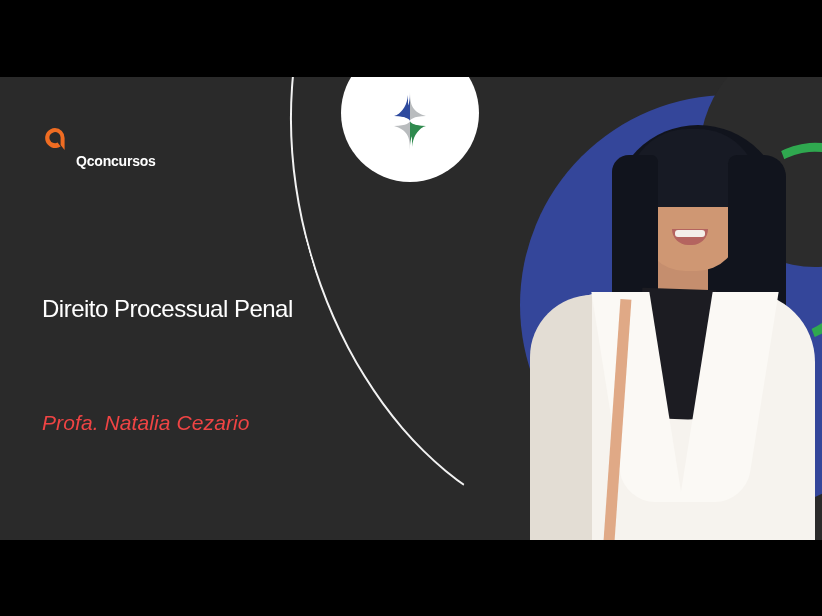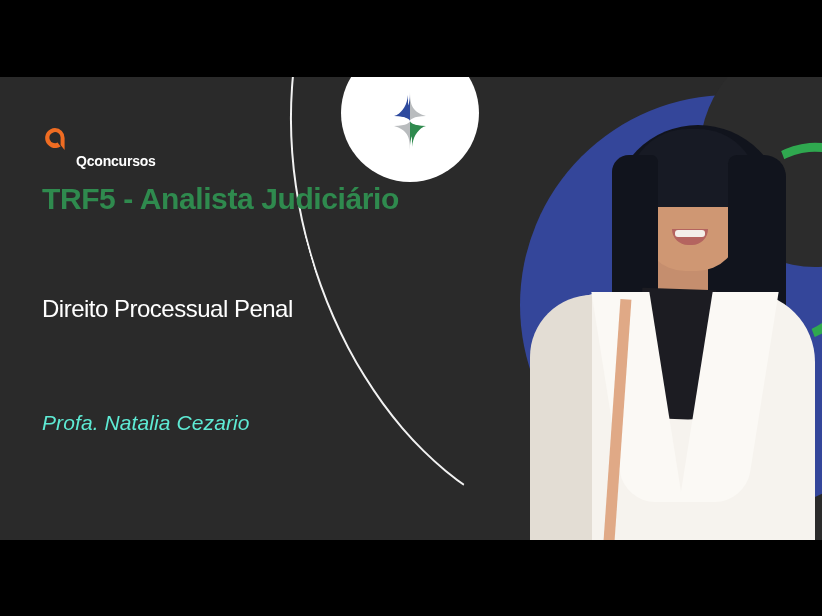--- a/index.html
+++ b/index.html
@@ -119,21 +119,21 @@
     left:42px; top:218px;
     color:#ffffff;
     font-size:24px;
     font-weight:normal;
     letter-spacing:-0.5px;
     z-index:20;
   }
   .teacher-line {
     position:absolute;
     left:42px; top:334px;
-    color:#5eead4;
+    color:#ef4444;
     font-size:21px;
     font-style:italic;
     letter-spacing:0.1px;
     z-index:20;
   }
 
   
   .presenter {
     position:absolute;
     left:500px; top:0px;
@@ -298,21 +298,20 @@
 
     <div class="brand">
       <span class="brand-mark">
         <svg width="26" height="26" viewBox="0 0 26 26" aria-hidden="true">
           <path d="M13 2 A10 10 0 1 0 18.6 20.4 L15.6 16.6 A5.6 5.6 0 1 1 18.6 11.4 L18.6 19 L22.6 24 L22.6 12 A10 10 0 0 0 13 2 Z" fill="#ef6c22"></path>
         </svg>
       </span>
       <span class="brand-word">Qconcursos</span>
     </div>
 
-    <div class="course-line">TRF5 - Analista Judiciário</div>
     <div class="subject-line">Direito Processual Penal</div>
     <div class="teacher-line">Profa. Natalia Cezario</div>
 
   </div>
 
   <div class="letterbox top"></div>
   <div class="letterbox bottom"></div>
 
 </div>
 

